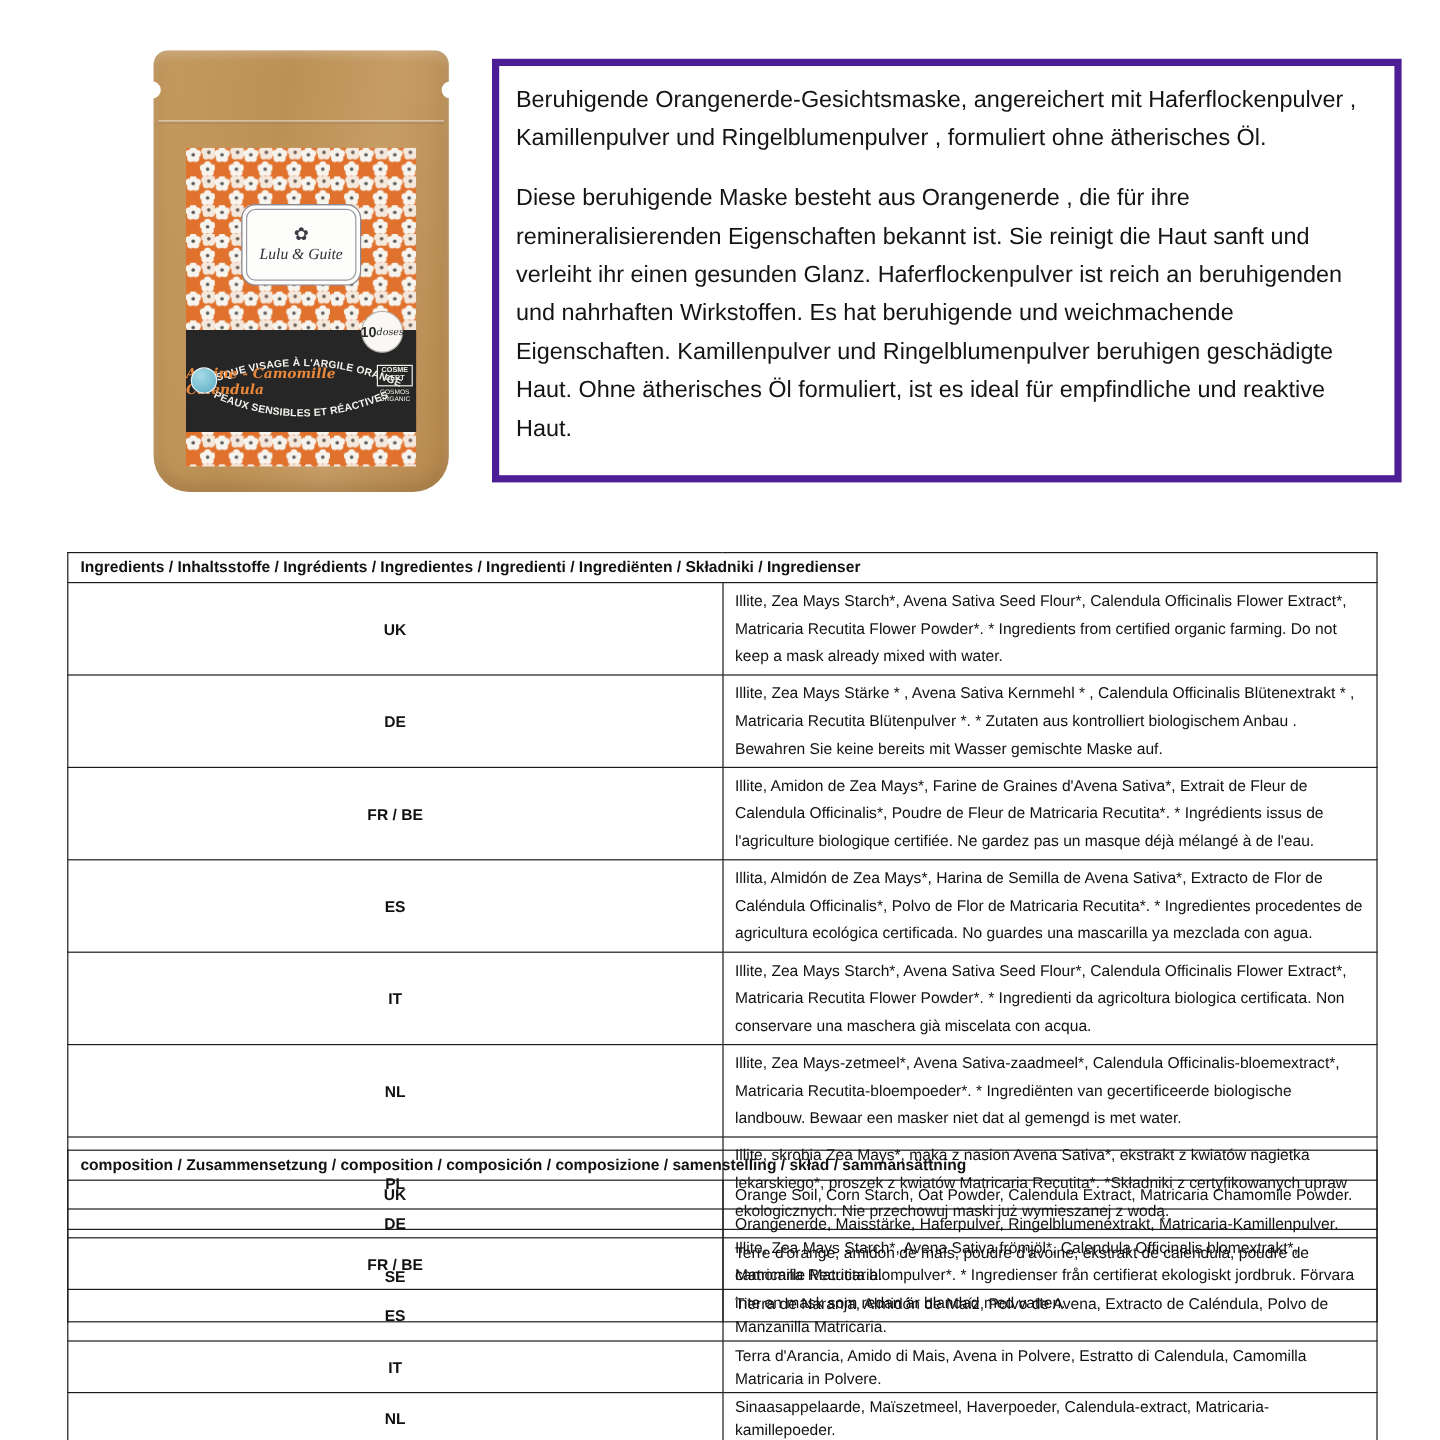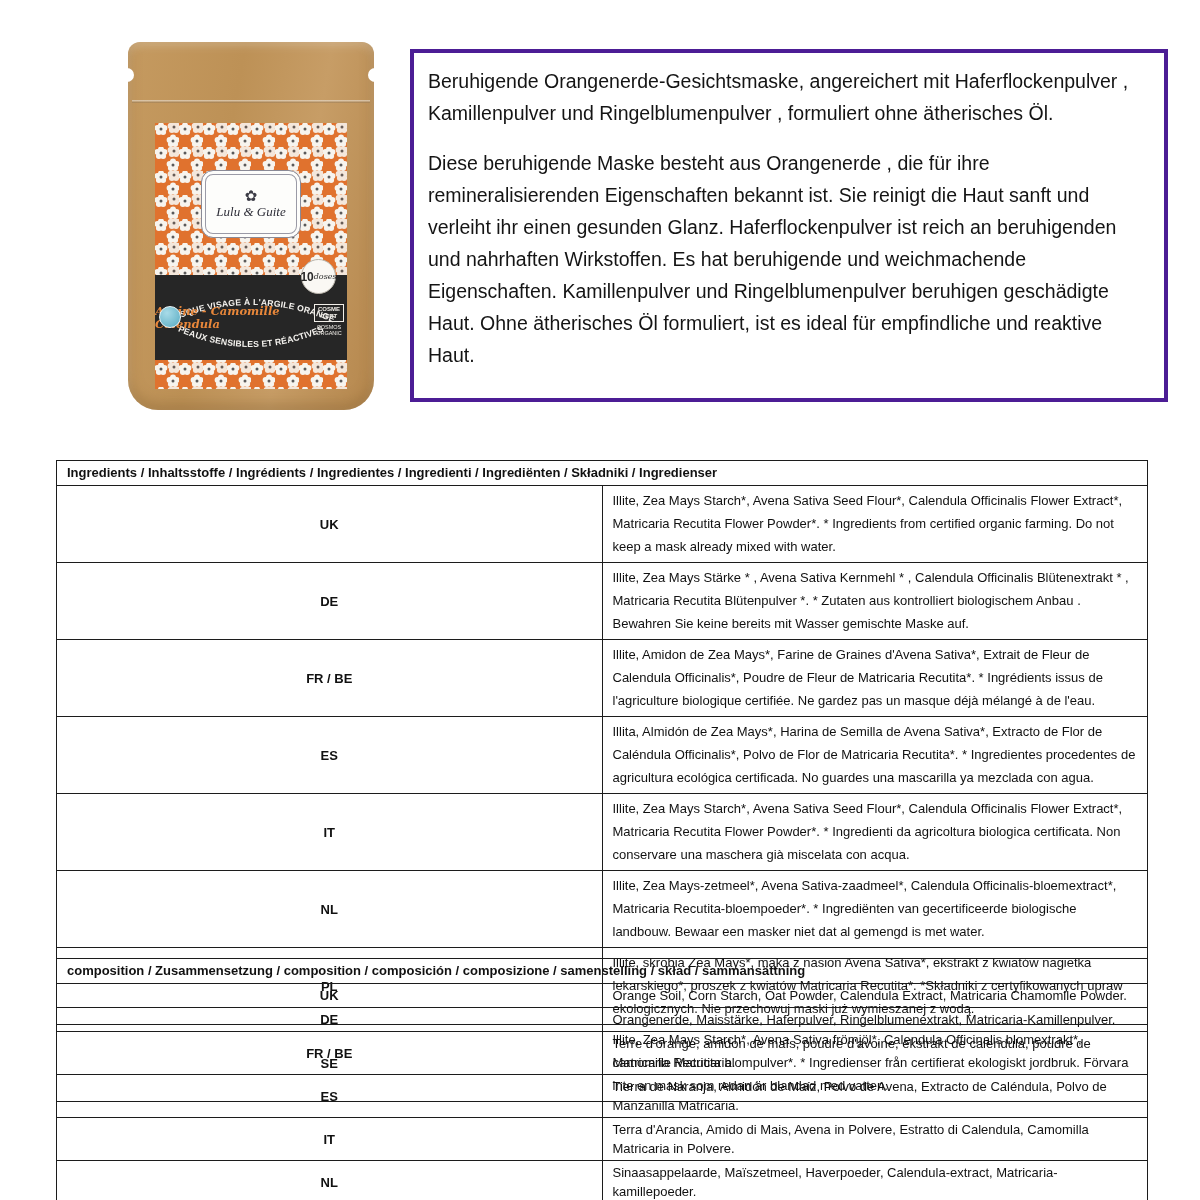--- a/index.html
+++ b/index.html
@@ -48,21 +48,21 @@
   .cert-top{border:1px solid #f2efe9;font-size:6px;font-weight:bold;line-height:7px;padding:1px 0;margin-bottom:2px;}
   .cert-bottom{font-size:5.5px;line-height:6px;}
   .eco-circle{
     position:absolute;left:4px;top:183px;width:20px;height:20px;border-radius:50%;z-index:3;
     background:radial-gradient(circle at 35% 30%,#a8dbe8,#6fb9cd 70%,#4f9cb4);
     border:1px solid #e8f4f8;
   }
   
   .desc-box{
     position:absolute;left:410px;top:49px;width:758px;height:353px;
-    border:4px solid #4c1d95;box-sizing:border-box;padding:12px 14px;
+    border:6px solid #4c1d95;box-sizing:border-box;padding:12px 14px;
   }
   .desc-box p{margin:0 0 18px 0;font-size:19.5px;line-height:32px;color:#141414;}
   
   table.info{position:absolute;left:56px;width:1092px;border-collapse:collapse;table-layout:fixed;}
   table.ingredients{top:460px;}
   table.composition{top:958px;}
   table.info th, table.info td{
     border:1.5px solid #1c1c1c;font-size:13px;vertical-align:middle;
   }
   table.info th.table-header{

